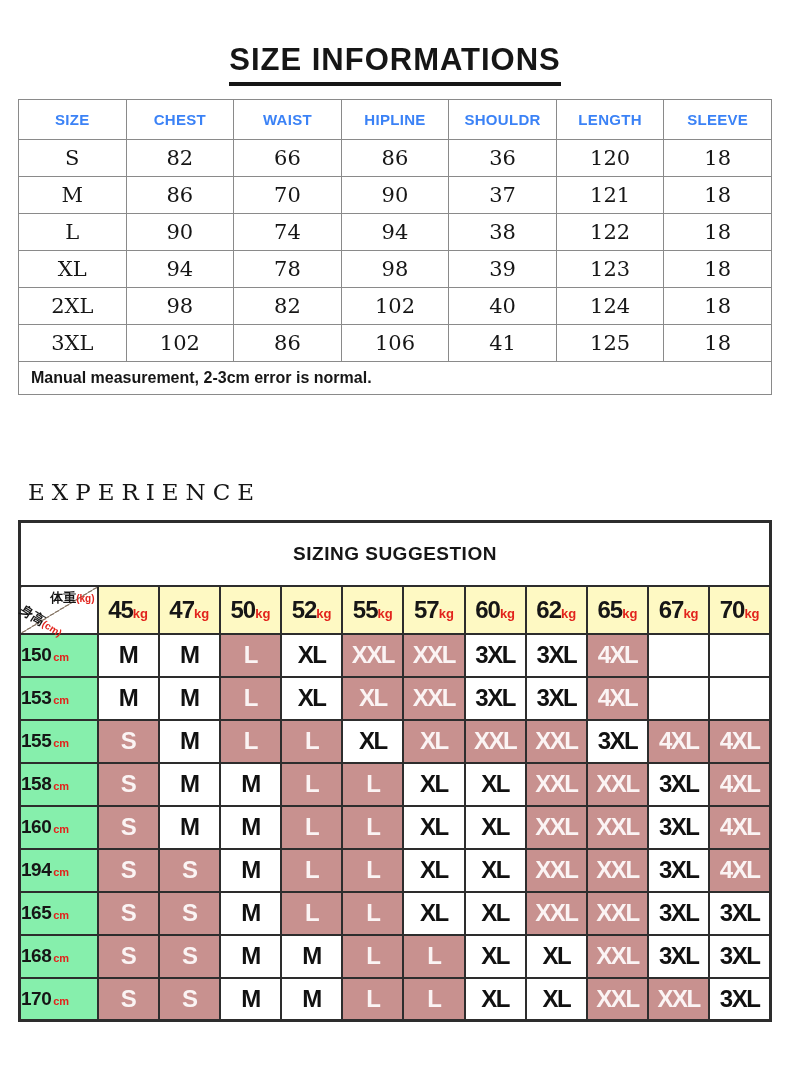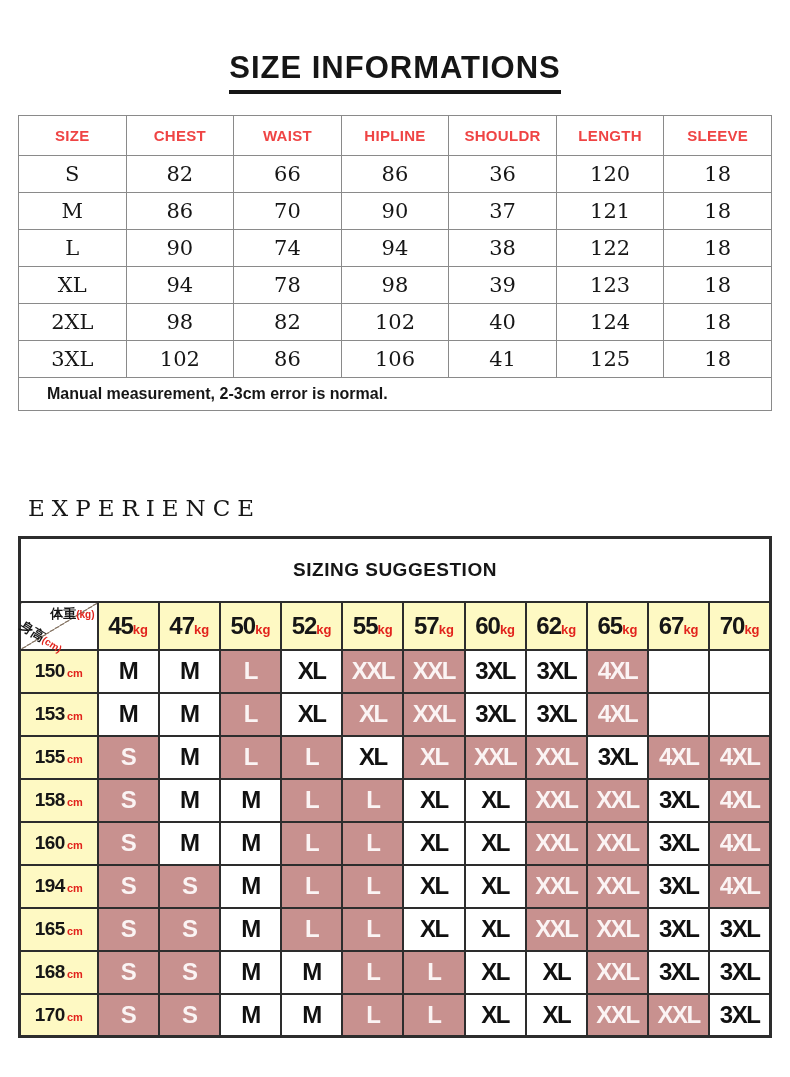--- a/index.html
+++ b/index.html
@@ -8,21 +8,21 @@
     width: 790px;
     height: 1077px;
     background: #ffffff;
     font-family: "Liberation Sans", sans-serif;
     color: #161616;
     overflow: hidden;
   }
   .title-wrap { text-align: center; padding-top: 34px; }
   .page-title {
     display: inline-block;
-    margin: 16px;
+    margin: 8px;
     font-size: 31px;
     font-weight: bold;
     letter-spacing: 1px;
     border-bottom: 4px solid #161616;
     padding-bottom: 4px;
   }
   .unit-label {
     width: 754px;
     margin: 7px auto 0;
     text-align: right;
@@ -35,35 +35,35 @@
     width: 754px;
     margin: 5px auto 0;
     border-collapse: collapse;
     table-layout: fixed;
   }
   .size-table th {
     border: 1px solid #8a8a8a;
     height: 40px;
     font-size: 15px;
     letter-spacing: 0.3px;
-    color: #ef4444;
+    color: #3b82f6;
   }
   .size-table td {
     border: 1px solid #8a8a8a;
     height: 37px;
     text-align: center;
     font-family: "DejaVu Serif", serif;
     font-size: 21px;
   }
   .size-table td.note-cell {
     font-family: "Liberation Sans", sans-serif;
     font-weight: bold;
     font-size: 16px;
     text-align: left;
-    padding-left: 28px;
+    padding-left: 12px;
     height: 33px;
   }
   
   .experience {
     margin: 84px 0 0 28px;
     font-family: "DejaVu Serif", serif;
     font-size: 23px;
     letter-spacing: 7px;
   }
   
@@ -94,21 +94,21 @@
   .corner-bottom {
     position: absolute; left: 5px; top: 14px;
     transform: rotate(32deg);
     transform-origin: left top;
     font-size: 13px; font-weight: bold; white-space: nowrap;
   }
   .corner-top small, .corner-bottom small { font-size: 10px; font-weight: bold; }
   .weight-cell { height: 48px; text-align: center; background: #fef9c3; white-space: nowrap; }
   .w-num { font-size: 24px; font-weight: bold; letter-spacing: -1px; }
   .w-unit { font-size: 13px; font-weight: bold; }
-  .height-cell { height: 43px; text-align: center; padding-left: 7px; background: #fef9c3; white-space: nowrap; }
+  .height-cell { height: 43px; text-align: left; padding-left: 7px; background: #86efac; white-space: nowrap; }
   .h-num { font-size: 19px; font-weight: bold; letter-spacing: -0.5px; }
   .h-unit { font-size: 11px; font-weight: bold; margin-left: 2px; }
   .suggestion-cell {
     height: 43px;
     text-align: center;
     font-weight: bold;
     font-size: 24px;
     letter-spacing: -1.5px;
     color: #111;
     background: #fff;

